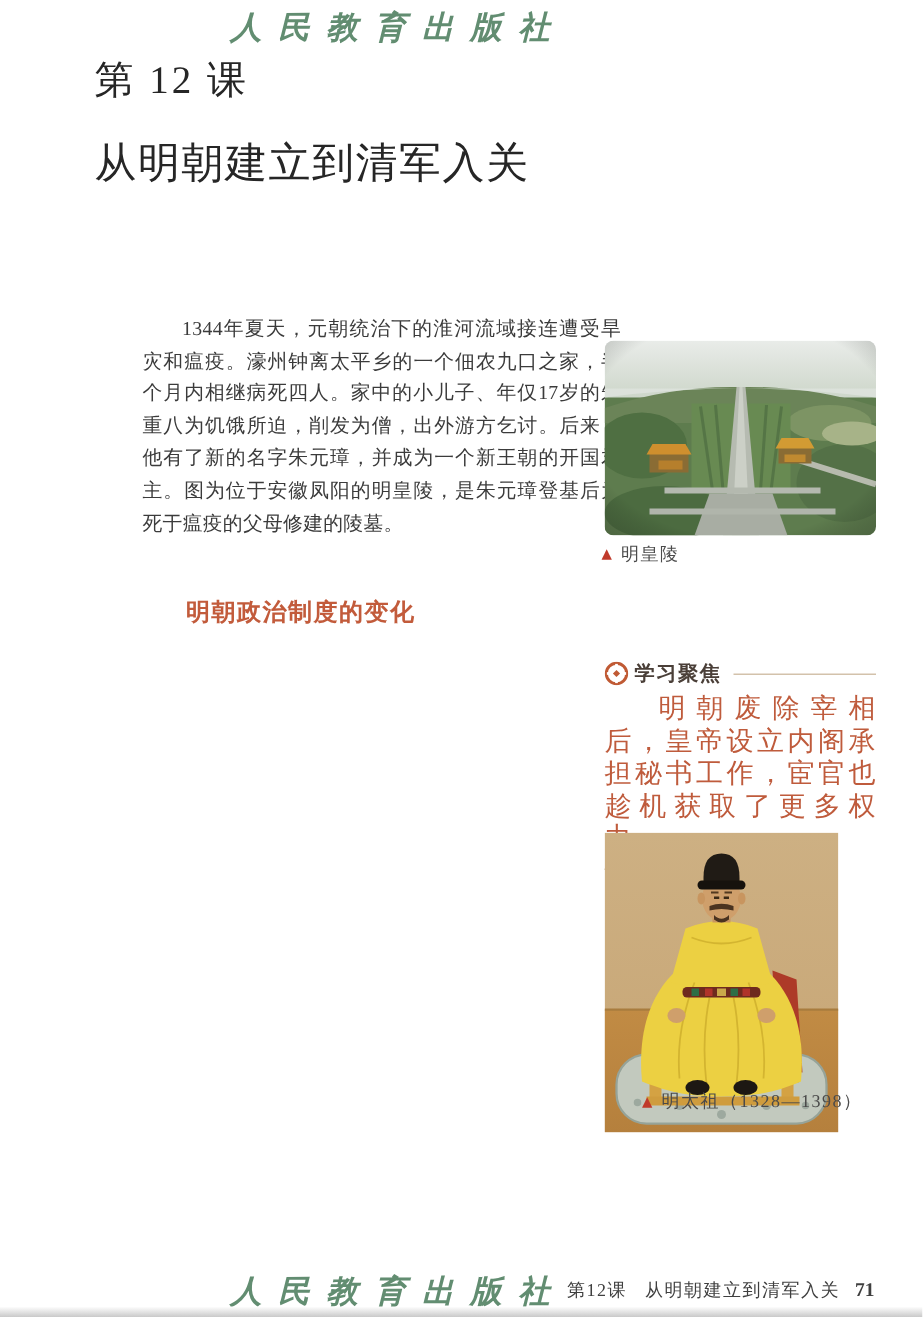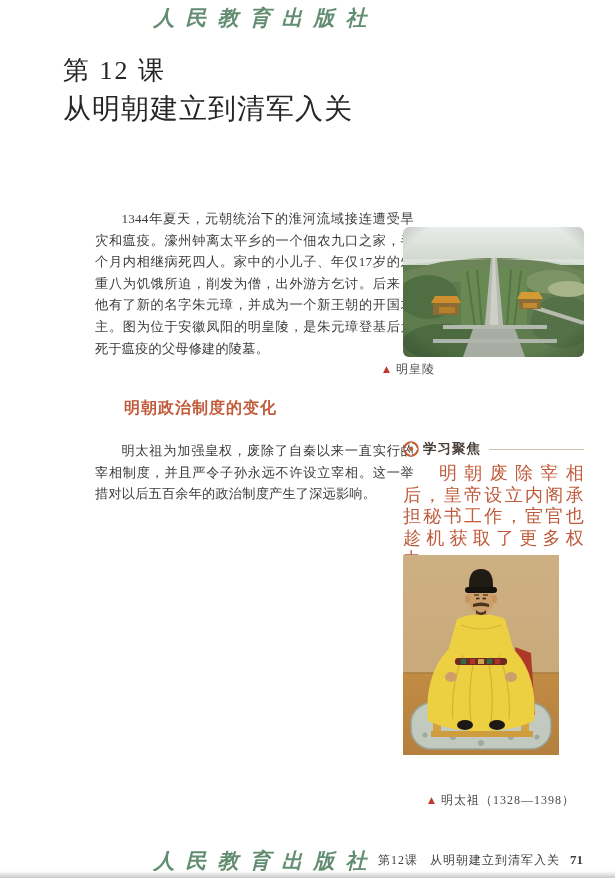--- a/index.html
+++ b/index.html
@@ -12,43 +12,43 @@
   
   .brand{
     left:0;width:531px;text-align:center;
     font-family:"DejaVu Serif",serif;font-style:italic;
     color:#477a59;font-size:21px;letter-spacing:11px;font-weight:bold;
     opacity:.85;
   }
   .brand-top{top:4px;}
   .brand-bottom{top:847px;}
   
-  .lesson-num{left:63px;top:53px;font-size:26px;color:#262626;letter-spacing:2px;}
+  .lesson-num{left:63px;top:36px;font-size:26px;color:#262626;letter-spacing:2px;}
   .lesson-title{left:63px;top:90px;font-size:28px;color:#262626;letter-spacing:1px;}
   
   .bodytext{
     left:63px;width:319px;font-size:13.2px;line-height:21.6px;
     text-align:justify;color:#3b3b3b;letter-spacing:.2px;margin-left:32px;
   }
   .bodytext p{margin:0;text-indent:2em;}
   .p-intro{top:208px;}
   .p-main{top:440px;}
   .sec-heading{
     left:92px;top:398px;font-family:"Liberation Sans","DejaVu Sans",sans-serif;
     font-weight:bold;font-size:16px;color:#c25b3b;letter-spacing:1px;padding-left:32px;
   }
   
   .fig1{left:403px;top:227px;width:181px;height:130px;border-radius:6px;overflow:hidden;}
   .fig2{left:403px;top:555px;width:156px;height:200px;overflow:hidden;}
   .caption{
     font-size:12px;color:#4a4a4a;letter-spacing:1px;
     font-family:"Liberation Serif",serif;
   }
-  .cap1{left:383px;top:361px;}
-  .cap2{left:428px;top:792px;}
+  .cap1{left:401px;top:361px;}
+  .cap2{left:428px;top:726px;}
   .tri{color:#c03a2b;font-size:9px;vertical-align:1px;margin-right:5px;font-family:"DejaVu Sans",sans-serif;}
   
   .focus{left:403px;top:440px;width:181px;}
   .focus-head{display:flex;align-items:center;gap:4px;}
   .focus-title{
     font-family:"Liberation Sans","DejaVu Sans",sans-serif;font-weight:bold;
     font-size:13.5px;color:#4a3f38;letter-spacing:1px;white-space:nowrap;
   }
   .focus-rule{flex:1;height:1px;background:#d3c2ab;margin-left:4px;}
   .focus-text{
@@ -78,21 +78,20 @@
 <div class="abs lesson-num">第 12 课</div>
 <div class="abs lesson-title">从明朝建立到清军入关</div>
 
 <div class="abs bodytext p-intro">
   <p>1344年夏天，元朝统治下的淮河流域接连遭受旱灾和瘟疫。濠州钟离太平乡的一个佃农九口之家，半个月内相继病死四人。家中的小儿子、年仅17岁的朱重八为饥饿所迫，削发为僧，出外游方乞讨。后来，他有了新的名字朱元璋，并成为一个新王朝的开国君主。图为位于安徽凤阳的明皇陵，是朱元璋登基后为死于瘟疫的父母修建的陵墓。</p>
 </div>
 
 <div class="abs sec-heading">明朝政治制度的变化</div>
 
 <div class="abs bodytext p-main">
-  <p>明太祖为加强皇权，废除了自秦以来一直实行的宰相制度，并且严令子孙永远不许设立宰相。这一举措对以后五百余年的政治制度产生了深远影响。</p>
 </div>
 
 <div class="abs fig1">
   <svg width="181" height="130" viewBox="0 0 181 130">
     <defs>
       <linearGradient id="sky" x1="0" y1="0" x2="0" y2="1">
         <stop offset="0" stop-color="#e9ece9"></stop>
           <stop offset="1" stop-color="#c8d2c4"></stop>
       </linearGradient>
       <radialGradient id="vig" cx="0.5" cy="0.45" r="0.8">

